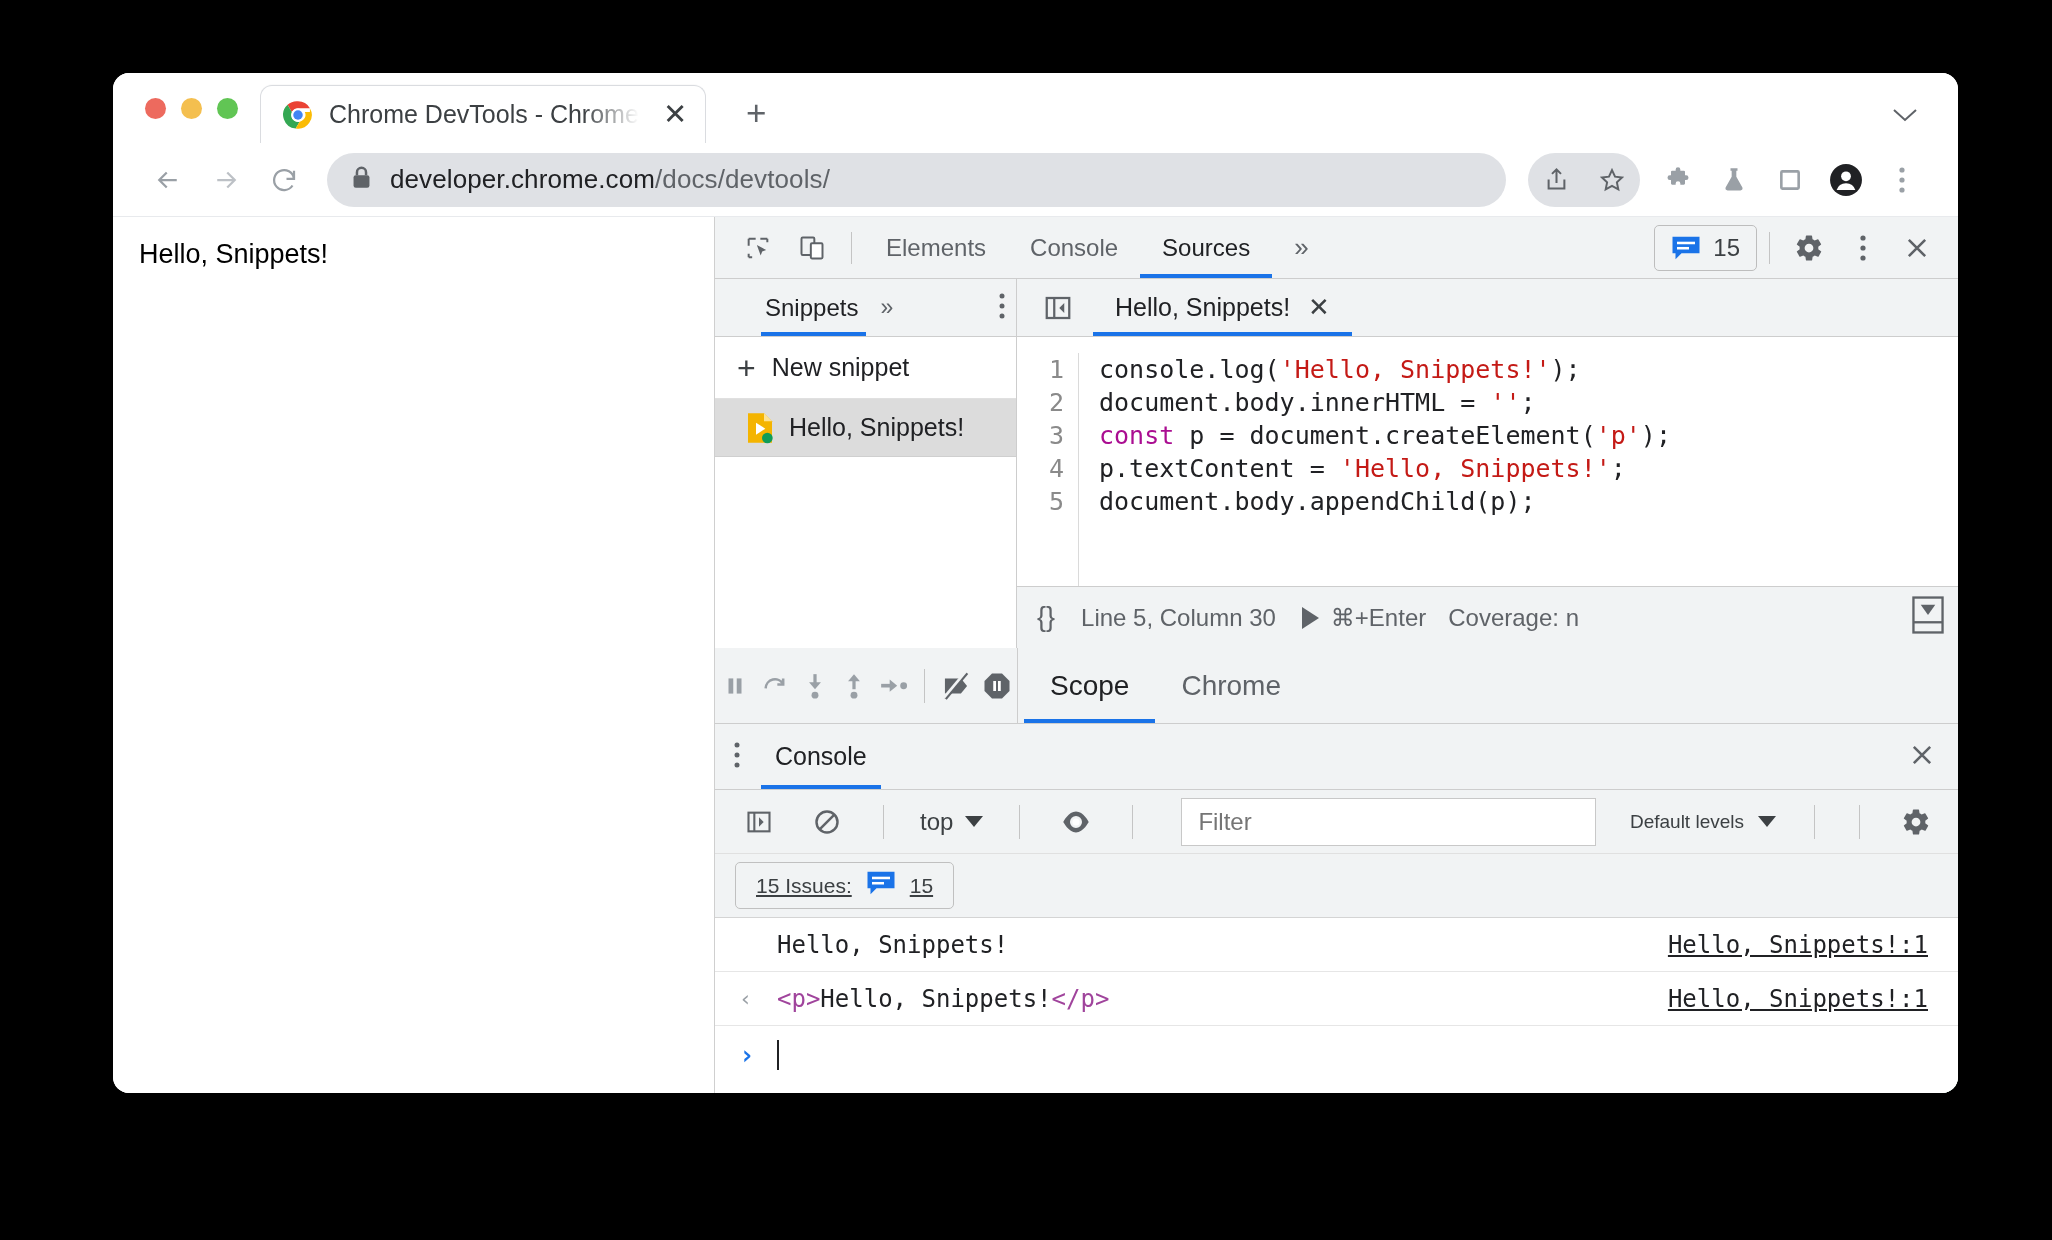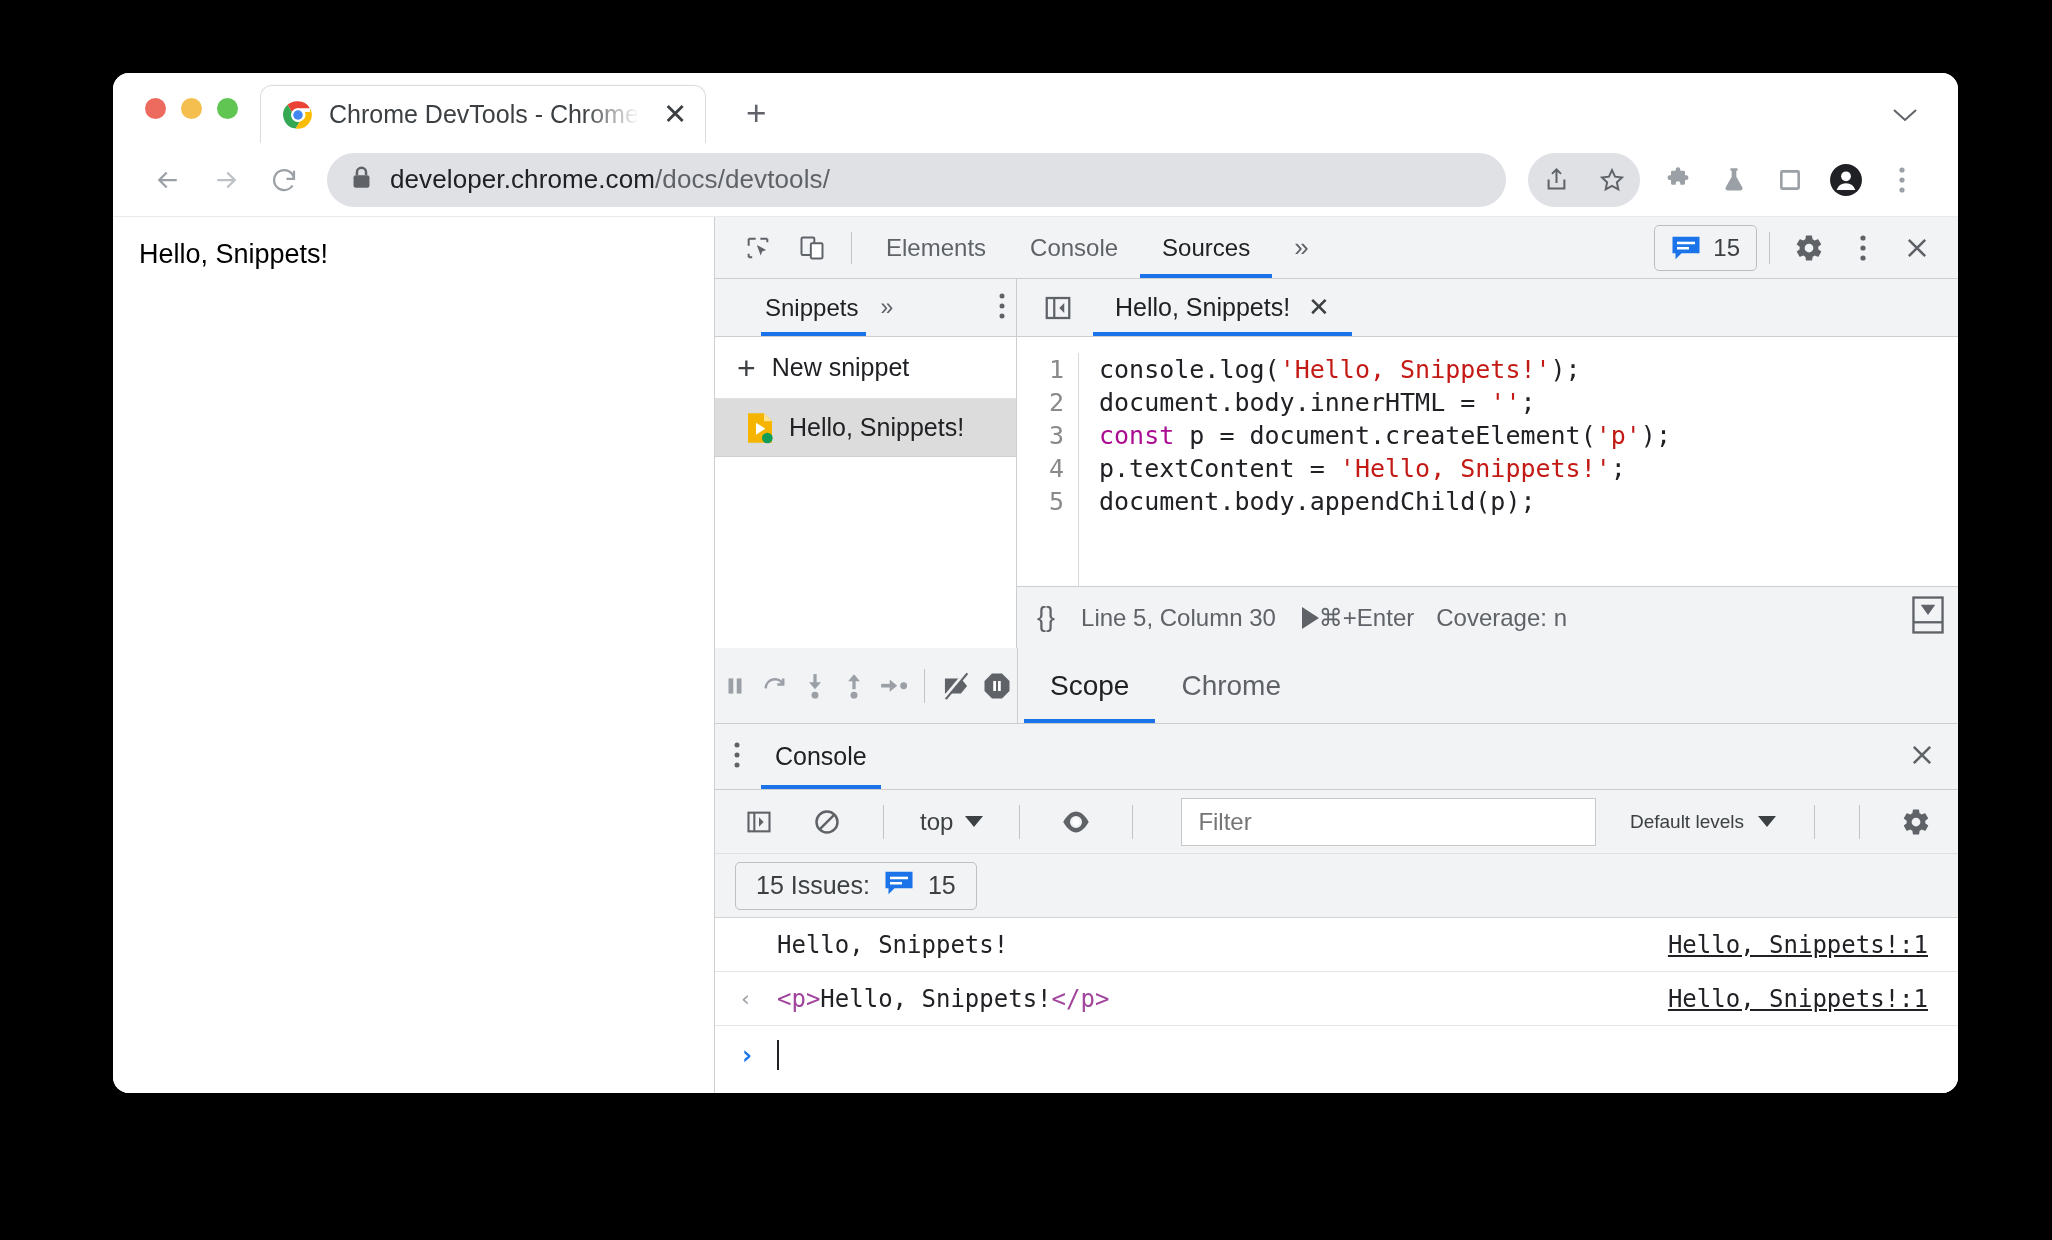--- a/index.html
+++ b/index.html
@@ -277,21 +277,21 @@
   .ed-status {
     height: 62px; flex: none;
     background: #f1f3f4;
     border-top: 1px solid #cdcdcd;
     display: flex; align-items: center;
     gap: 0; padding: 0 14px 0 20px;
     font-size: 24px; color: #5f6368;
   }
   .st-braces { font-size: 27px; color: #5f6368; margin-right: 26px; }
   .st-pos { margin-right: 26px; }
-  .st-run { display: flex; align-items: center; margin-right: 22px; }
+  .st-run { display: flex; align-items: center; gap: 12px; margin-right: 22px; }
   .play-tri {
     width: 0; height: 0;
     border-left: 17px solid #5f6368;
     border-top: 11px solid transparent;
     border-bottom: 11px solid transparent;
   }
   .st-cov { }
   .st-right { margin-left: auto; }
 
   
@@ -353,22 +353,23 @@
   .levels { display: flex; align-items: center; gap: 14px; font-size: 19px; color: #3c4043; margin-right: 8px; }
 
   .issues-bar {
     height: 64px; flex: none; background: #f1f3f4;
     display: flex; align-items: center; padding-left: 20px;
     border-bottom: 1px solid #d4d4d4;
   }
   .issues-btn {
     display: flex; align-items: center; gap: 14px;
     border: 1px solid #c0c0c0; border-radius: 5px;
-    padding: 7px 20px; font-size: 25px; color: #3c4043;
+    padding: 7px 20px; font-size: 21px; color: #3c4043;
     background: #f1f3f4;
+    text-decoration: underline;
   }
 
   .console-msgs { flex: 1; min-height: 0; background: #fff; font-family: "DejaVu Sans Mono", monospace; }
   .msg-row {
     display: flex; align-items: center;
     min-height: 54px;
     border-bottom: 1px solid #e6e6e6;
     padding: 0 30px 0 24px;
     font-size: 24px; color: #202124;
   }

